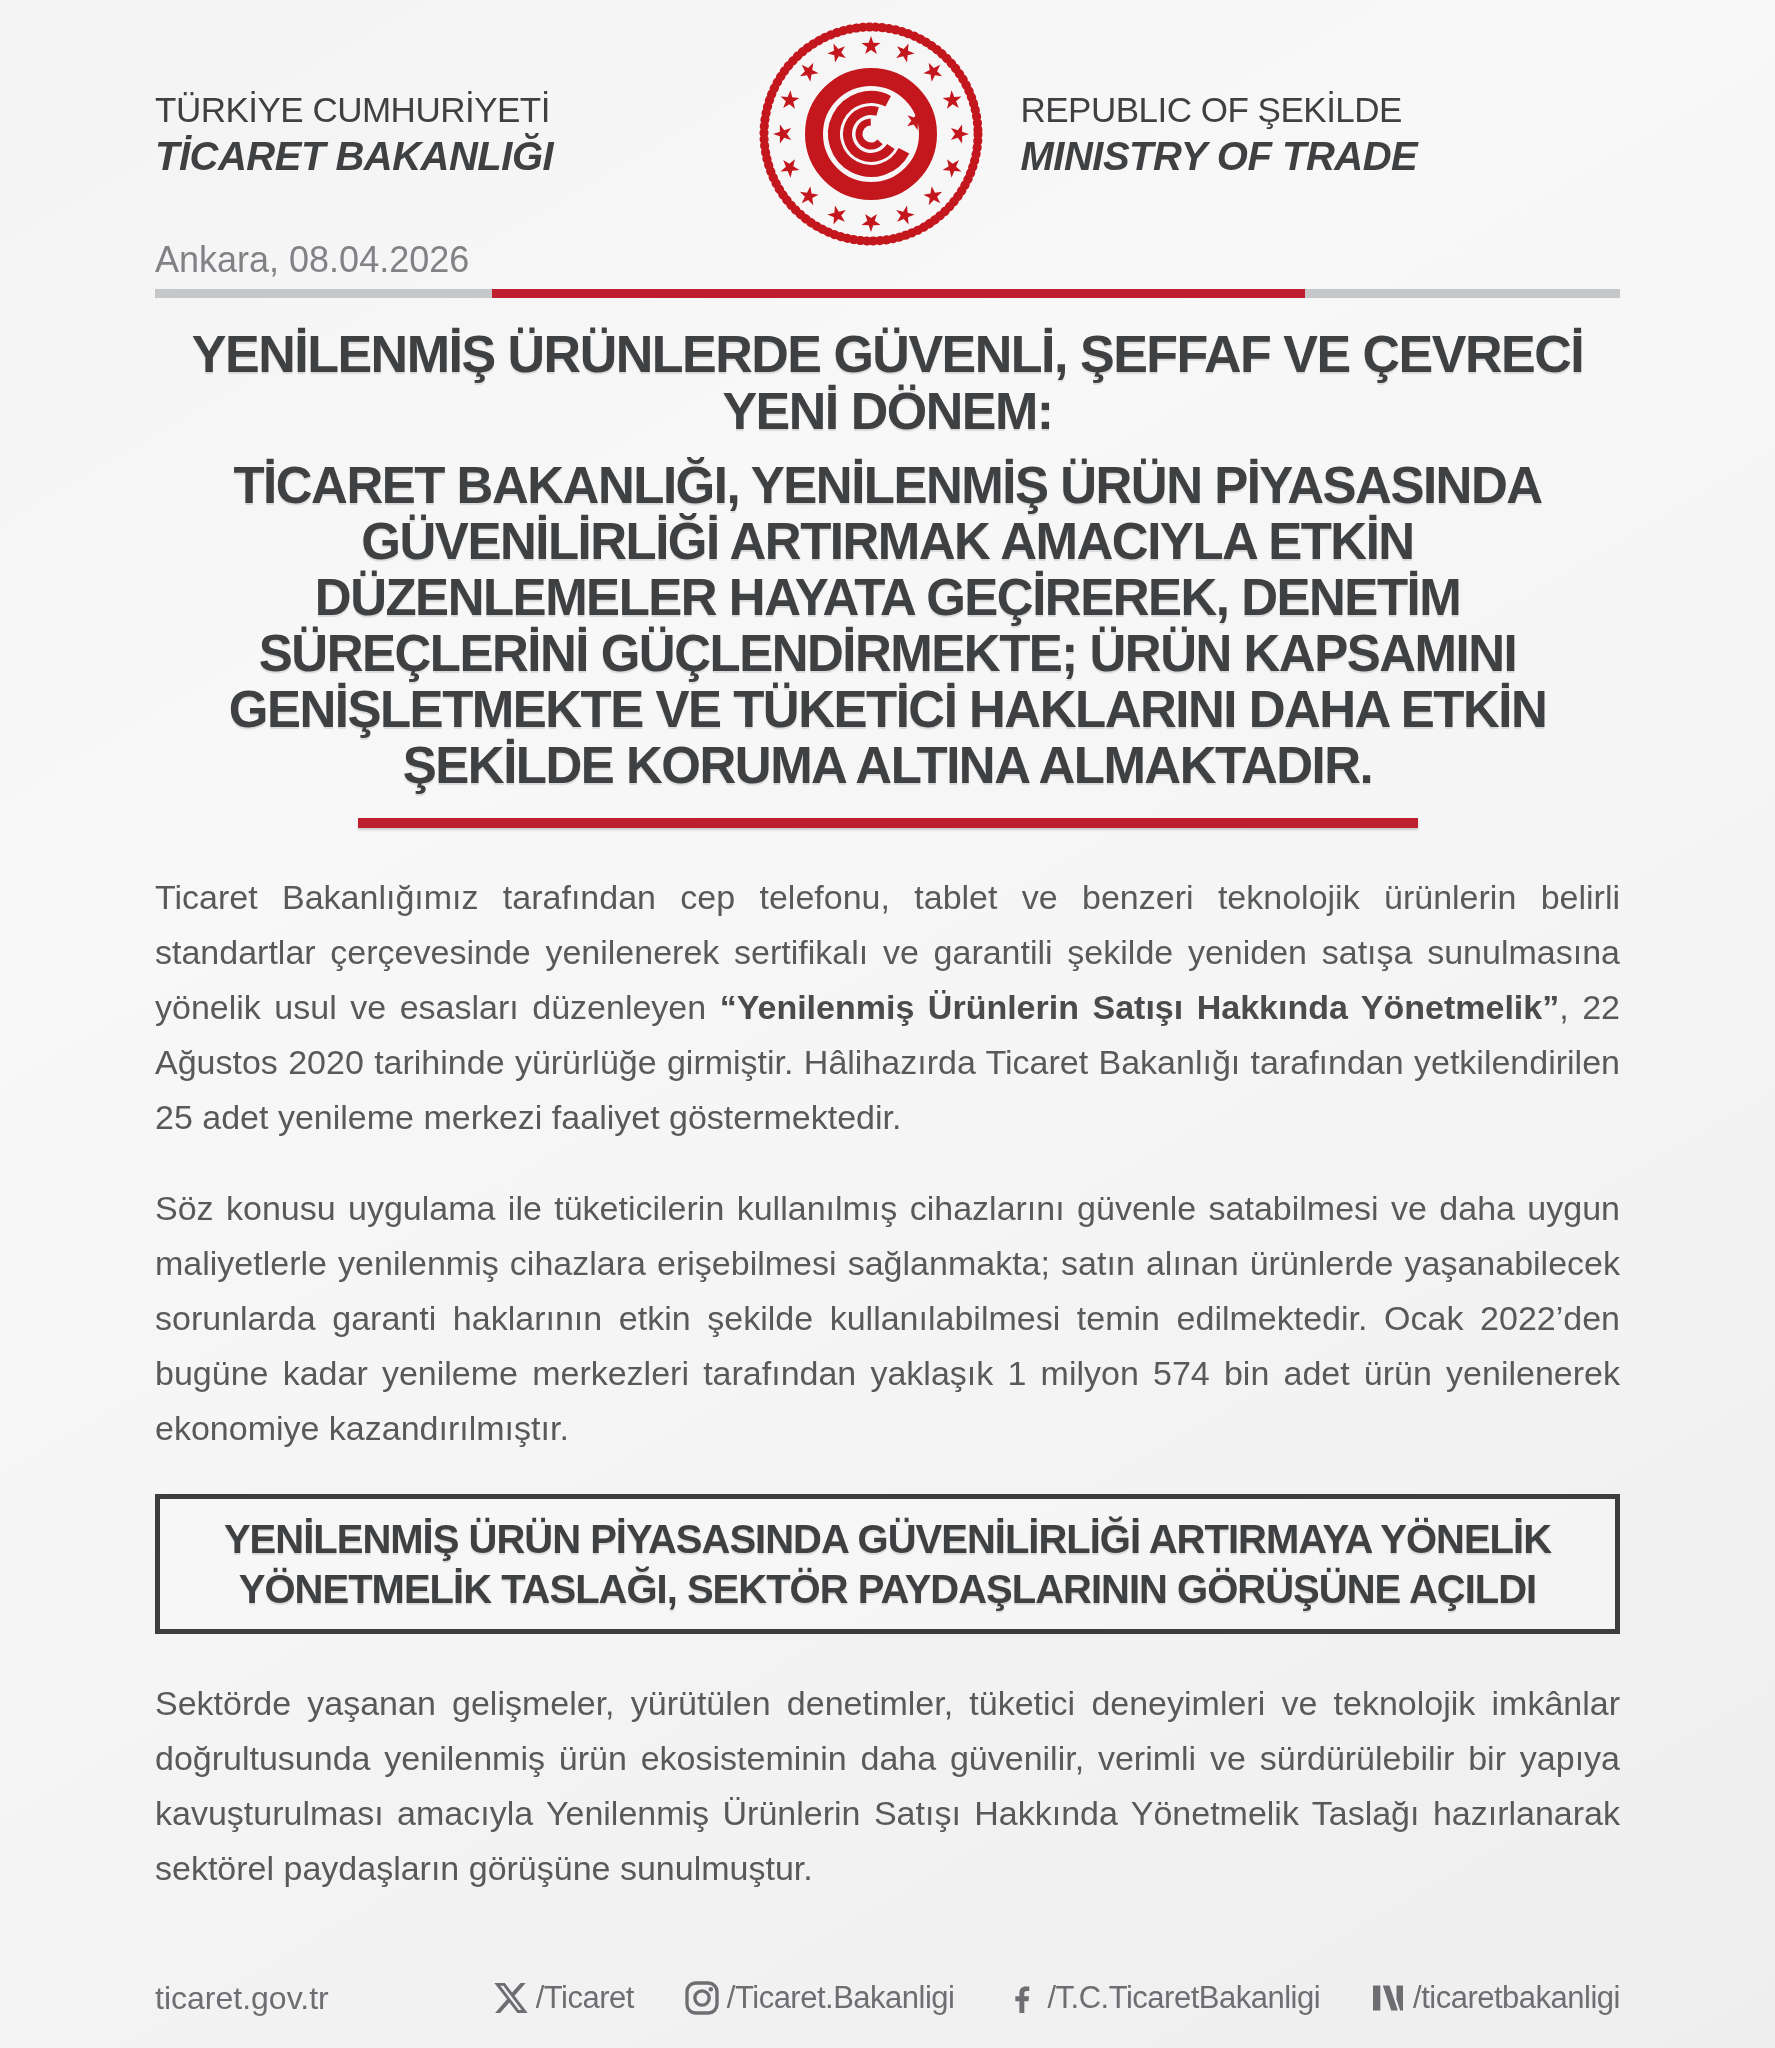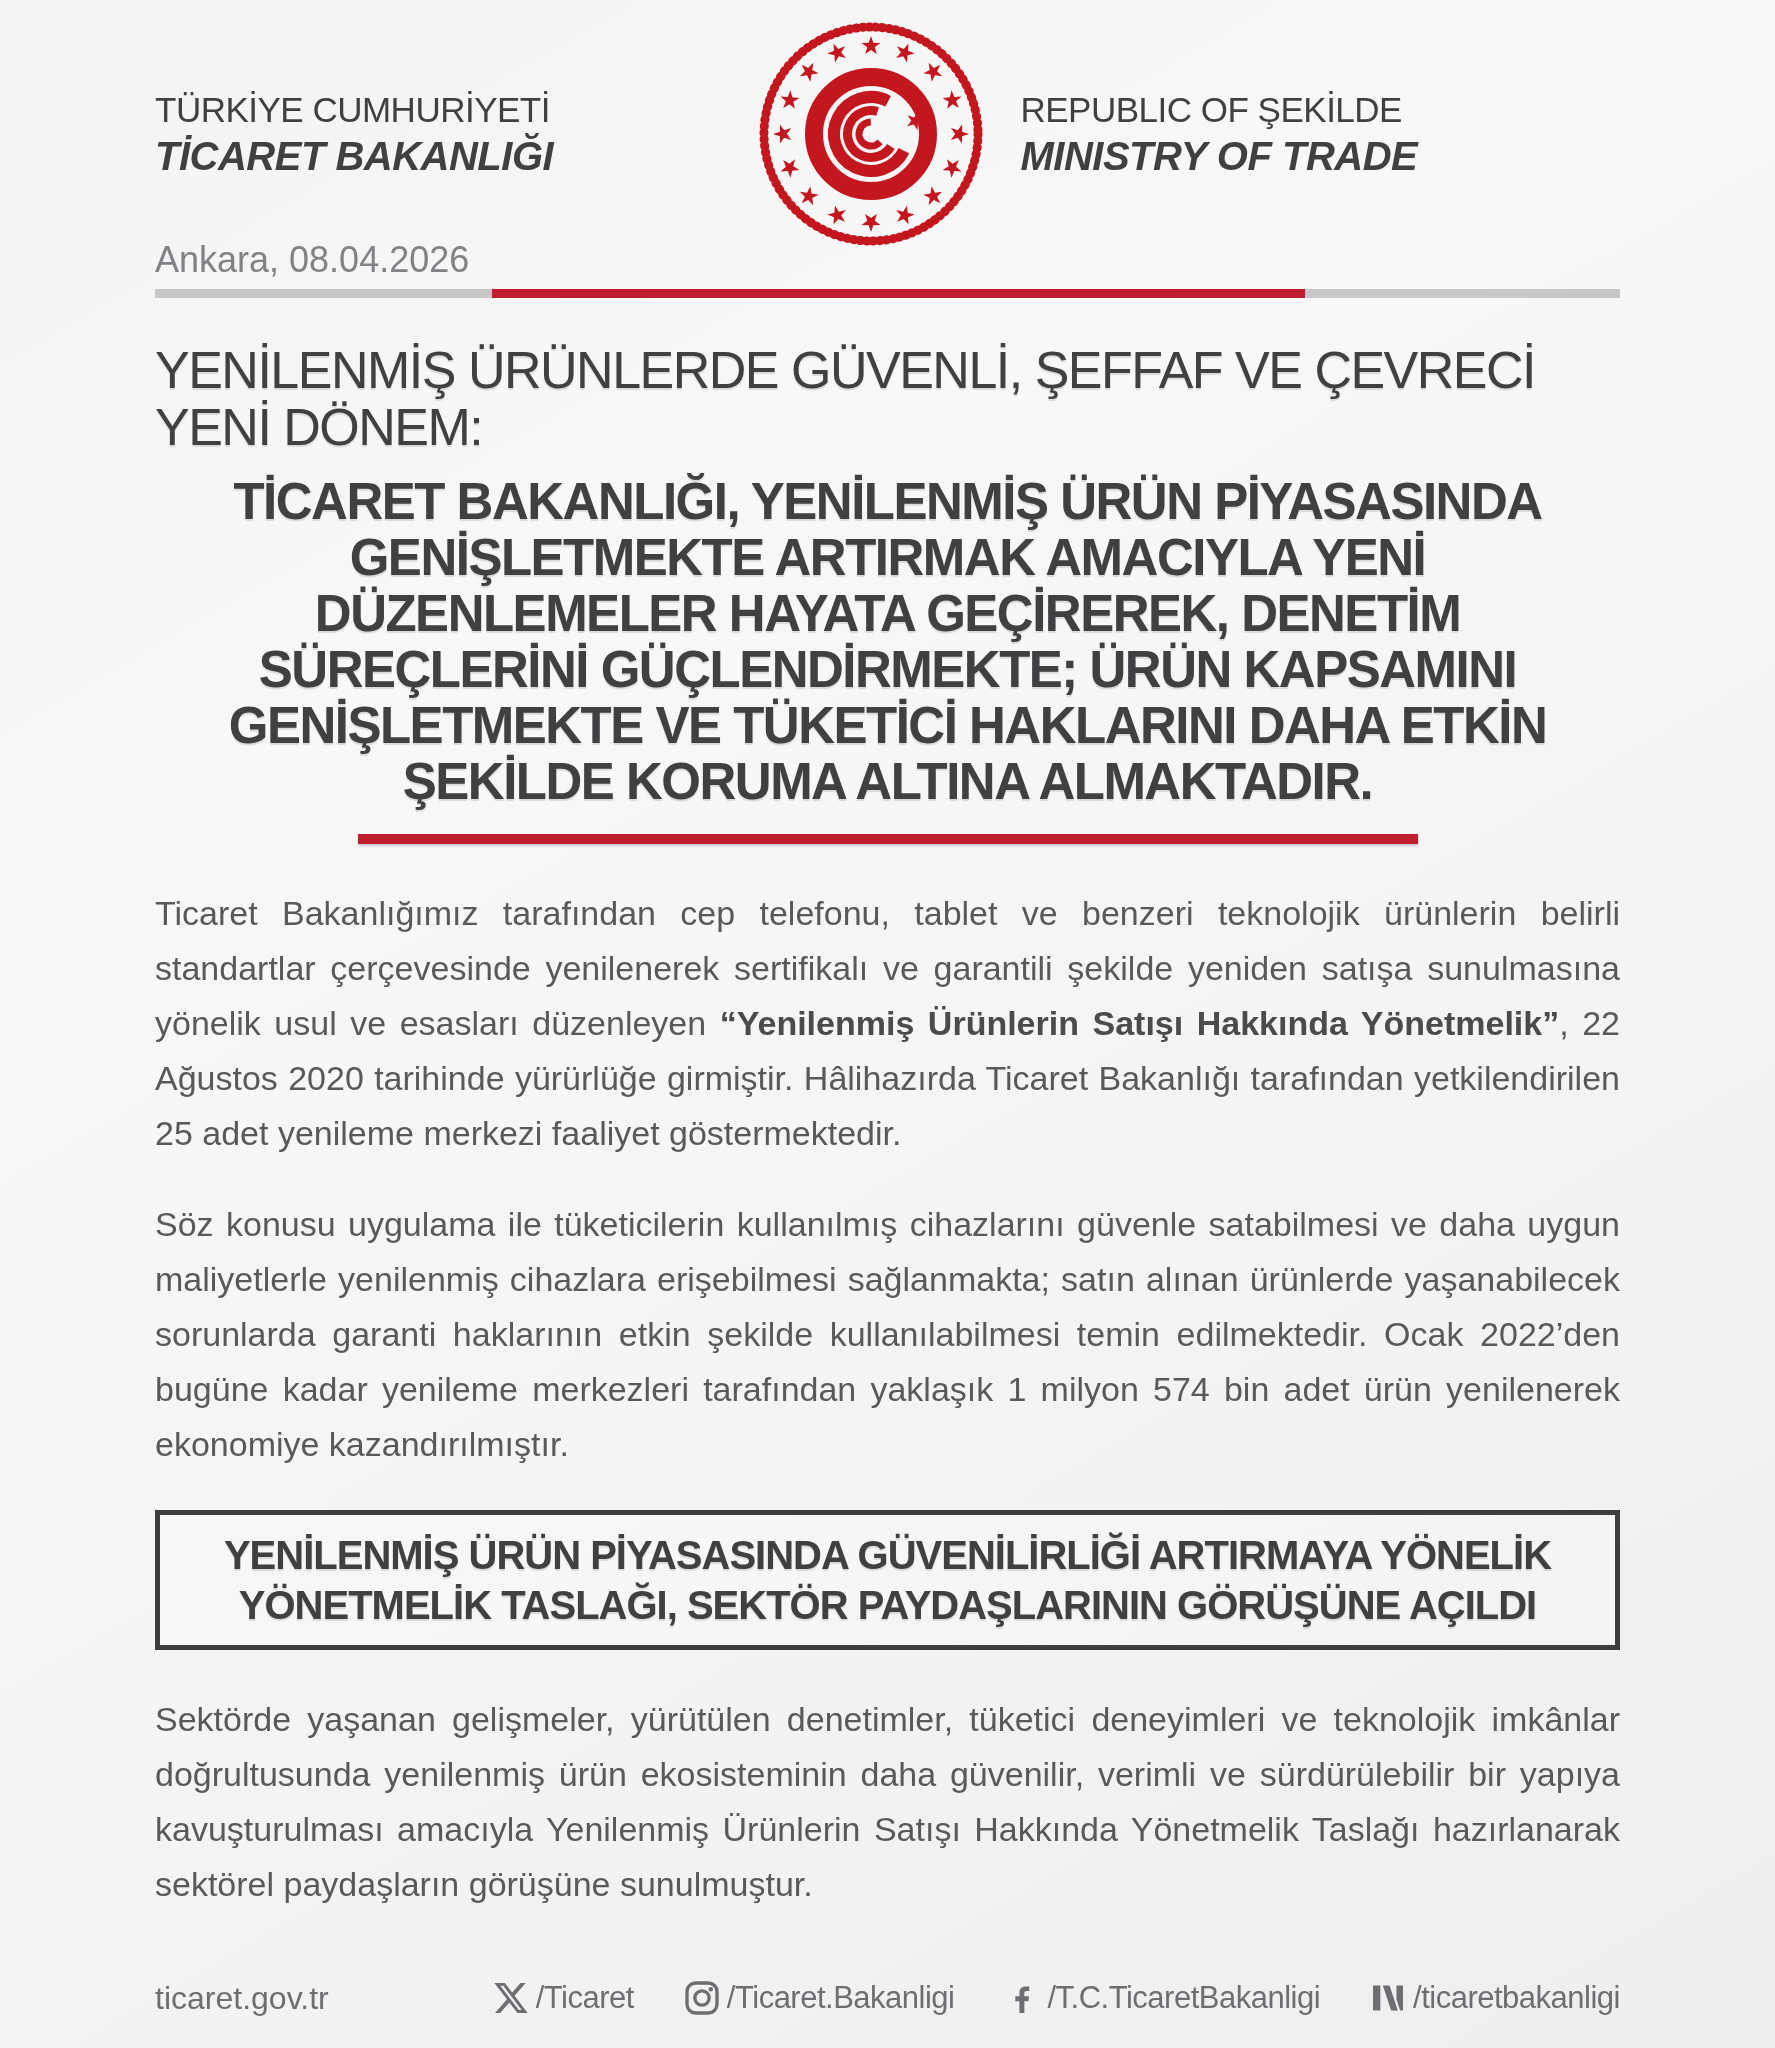--- a/index.html
+++ b/index.html
@@ -27,22 +27,22 @@
   .org-line1{font-size:35px;font-weight:400;line-height:1.25;}
   .org-line2{font-size:40px;font-weight:700;line-height:1.2;font-style:italic;}
   .logo{width:232px;height:232px;flex:0 0 232px;color:var(--logo-red);}
   
   .dateline{margin-top:-12px;font-size:36px;font-weight:400;color:var(--muted-text);line-height:44px;}
   .tricolor-bar{margin-top:7px;height:9px;display:flex;width:100%;}
   .bar-seg-gray1{width:23%;background:var(--bar-gray);}
   .bar-seg-red{width:55.5%;background:var(--accent-red);}
   .bar-seg-gray2{width:21.5%;background:var(--bar-gray);}
   
-  .title{margin-top:44px;color:var(--heading-text);
-         font-weight:400;font-size:52px;line-height:57px;letter-spacing:-1.5px;
+  .title{margin-top:28px;text-align:center;color:var(--heading-text);
+         font-weight:700;font-size:52px;line-height:57px;letter-spacing:-1.5px;
          text-shadow:0 2px 1px rgba(0,0,0,0.12);}
   .subtitle{margin-top:18px;text-align:center;color:var(--heading-text);
          font-weight:700;font-size:51px;line-height:56px;letter-spacing:-1.5px;
          text-shadow:0 2px 1px rgba(0,0,0,0.12);}
   .h-line{white-space:nowrap;}
   .red-divider{width:1060px;height:10px;background:var(--accent-red);
          margin:24px auto 0;box-shadow:0 2px 2px rgba(0,0,0,0.18);}
   
   .para{margin-top:42px;font-size:34px;line-height:55px;color:var(--body-text);
         text-align:justify;font-weight:400;}
@@ -119,21 +119,21 @@
     <div class="bar-seg-gray2"></div>
   </div>
 
   <div class="title">
     <div class="h-line">YENİLENMİŞ ÜRÜNLERDE GÜVENLİ, ŞEFFAF VE ÇEVRECİ</div>
     <div class="h-line">YENİ DÖNEM:</div>
   </div>
 
   <div class="subtitle">
     <div class="h-line">TİCARET BAKANLIĞI, YENİLENMİŞ ÜRÜN PİYASASINDA</div>
-    <div class="h-line">GENİŞLETMEKTE ARTIRMAK AMACIYLA YENİ</div>
+    <div class="h-line">GÜVENİLİRLİĞİ ARTIRMAK AMACIYLA ETKİN</div>
     <div class="h-line">DÜZENLEMELER HAYATA GEÇİREREK, DENETİM</div>
     <div class="h-line">SÜREÇLERİNİ GÜÇLENDİRMEKTE; ÜRÜN KAPSAMINI</div>
     <div class="h-line">GENİŞLETMEKTE VE TÜKETİCİ HAKLARINI DAHA ETKİN</div>
     <div class="h-line">ŞEKİLDE KORUMA ALTINA ALMAKTADIR.</div>
   </div>
 
   <div class="red-divider"></div>
 
   <p class="para"><span>Ticaret Bakanlığımız tarafından cep telefonu, tablet ve benzeri teknolojik ürünlerin belirli standartlar çerçevesinde yenilenerek sertifikalı ve garantili şekilde yeniden satışa sunulmasına yönelik usul ve esasları düzenleyen </span><b>“Yenilenmiş Ürünlerin Satışı Hakkında Yönetmelik”</b><span>, 22 Ağustos 2020 tarihinde yürürlüğe girmiştir. Hâlihazırda Ticaret Bakanlığı tarafından yetkilendirilen 25 adet yenileme merkezi faaliyet göstermektedir.</span></p>
 

